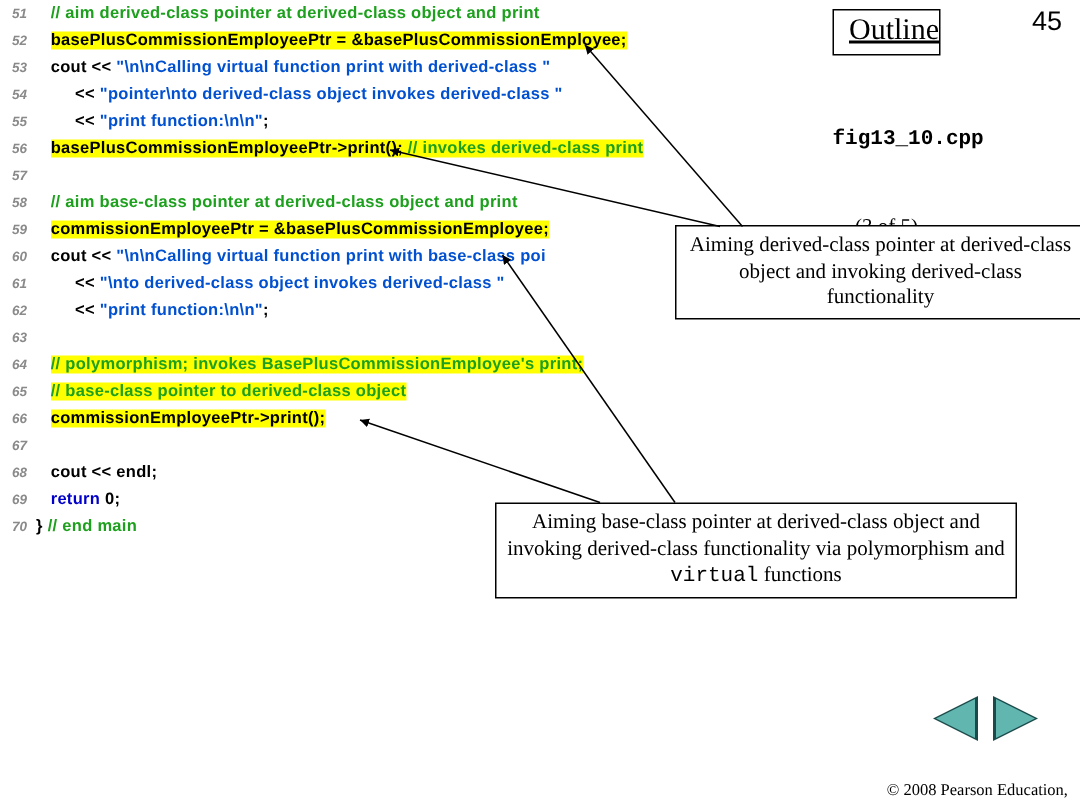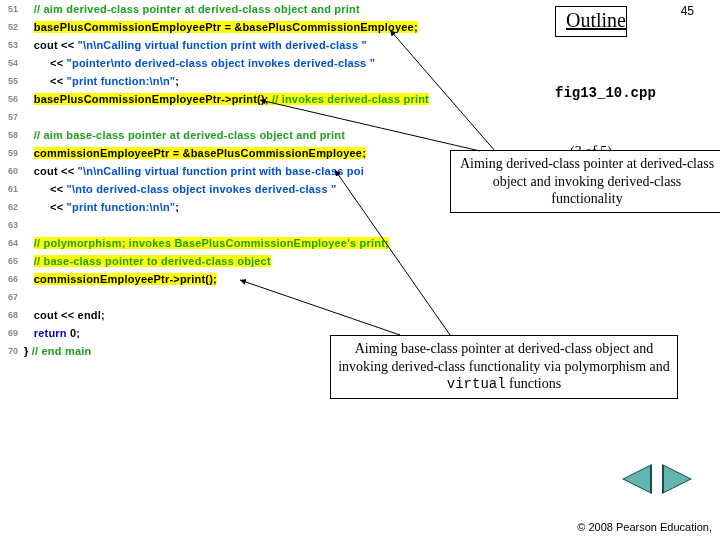--- a/index.html
+++ b/index.html
@@ -27,20 +27,21 @@
   }
   .ln {
     width: 24px;
     text-align: right;
     color: #8a8a8a;
     font-weight: bold;
     padding-right: 6px;
     flex-shrink: 0;
     font-family: Verdana, sans-serif;
     font-size: 9px;
+    font-style: italic;
   }
   .code {
     font-family: Verdana, Geneva, sans-serif;
     font-size: 11px;
     font-weight: bold;
     letter-spacing: 0.2px;
   }
   .cmt { color: #1da01d; }
   .hl { background: #ffff00; }
   .str { color: #0050d0; }
@@ -54,24 +55,24 @@
     padding: 2px 0 4px 10px;
     background: #fff;
   }
   .outline-text {
     font-family: "Times New Roman", serif;
     font-size: 20px;
     text-decoration: underline;
   }
   .page-num {
     position: absolute;
-    right: 26px;
+    right: 12px;
     top: 4px;
     font-family: Arial, sans-serif;
-    font-size: 12px;
+    font-size: 18px;
   }
   .file-label {
     position: absolute;
     left: 555px;
     top: 85px;
     font-family: "Courier New", monospace;
     font-weight: bold;
     font-size: 14px;
   }
   .part-label {
@@ -122,21 +123,21 @@
     border-top: 15px solid transparent;
     border-bottom: 15px solid transparent;
   }
   #nav-prev .tri-outline { left: -2px; border-right: 30px solid #1a4a4a; z-index: -1; }
   #nav-next .tri-outline { left: -2px; border-left: 30px solid #1a4a4a; z-index: -1; }
 
   .copyright {
     position: absolute;
     right: 8px;
     bottom: 6px;
-    font-family: Liberation Sans, sans-serif;
+    font-family: Liberation Serif, serif;
     font-size: 11px;
     text-align: right;
     line-height: 1.2;
   }
 </style>
 </head>
 <body>
 
 <div class="code-area">
   <div class="code-line"><span class="ln">51</span><span class="code">   <span class="cmt">// aim derived-class pointer at derived-class object and print</span></span></div>

